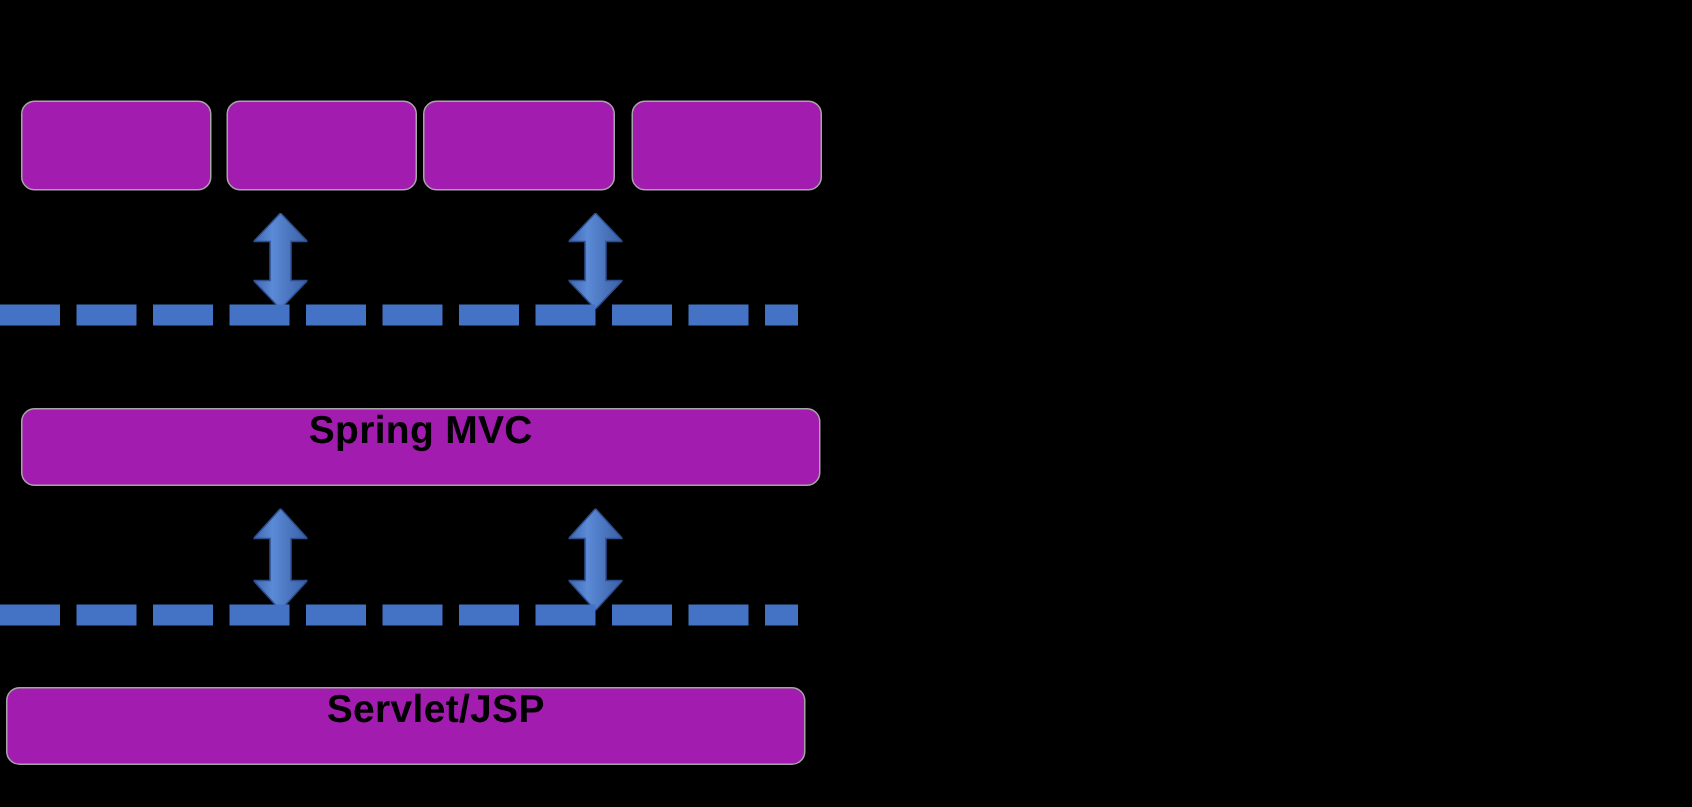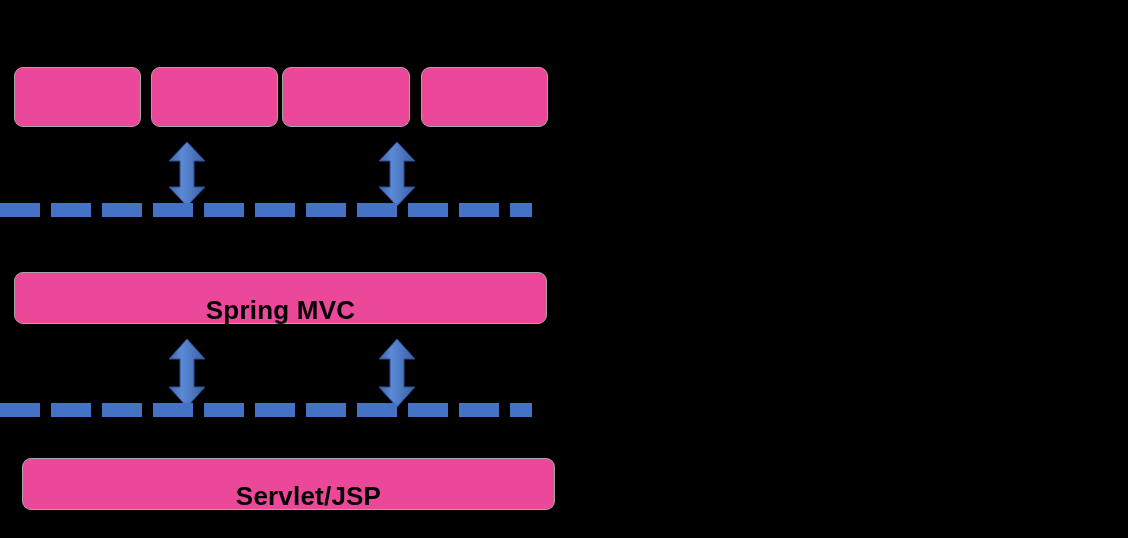--- a/index.html
+++ b/index.html
@@ -12,27 +12,27 @@
     width: 1128px;
     height: 538px;
     background: #000000;
     overflow: hidden;
     font-family: "Liberation Sans", sans-serif;
   }
 
   
   .node-box {
     position: absolute;
-    background: #ec4899;
+    background: #a21caf;
     border: 1px solid #A6A6A6;
     border-radius: 9px;
     box-sizing: border-box;
     box-shadow: 2px 2px 3px rgba(0,0,0,0.55);
     display: flex;
-    align-items: flex-end;
+    align-items: flex-start;
     justify-content: center;
   }
   .node-label {
     color: #000000;
     font-weight: bold;
     font-size: 26px;
     letter-spacing: 0.2px;
     line-height: 1;
     white-space: nowrap;
   }
@@ -131,17 +131,17 @@
     <span class="dash" style="width:40px;"></span>
     <span class="dash" style="width:40px;"></span>
     <span class="dash" style="width:40px;"></span>
     <span class="dash" style="width:40px;"></span>
     <span class="dash" style="width:40px;"></span>
     <span class="dash" style="width:40px;"></span>
     <span class="dash" style="width:40px;"></span>
     <span class="dash" style="width:22px;"></span>
   </div>
 
-  <div class="node-box" style="left:22px; top:458px; width:533px; height:52px;padding-left:40px;">
+  <div class="node-box" style="left:4px; top:458px; width:533px; height:52px;padding-left:40px;">
     <span class="node-label">Servlet/JSP</span>
   </div>
 
 </div>
 
 </body></html>

